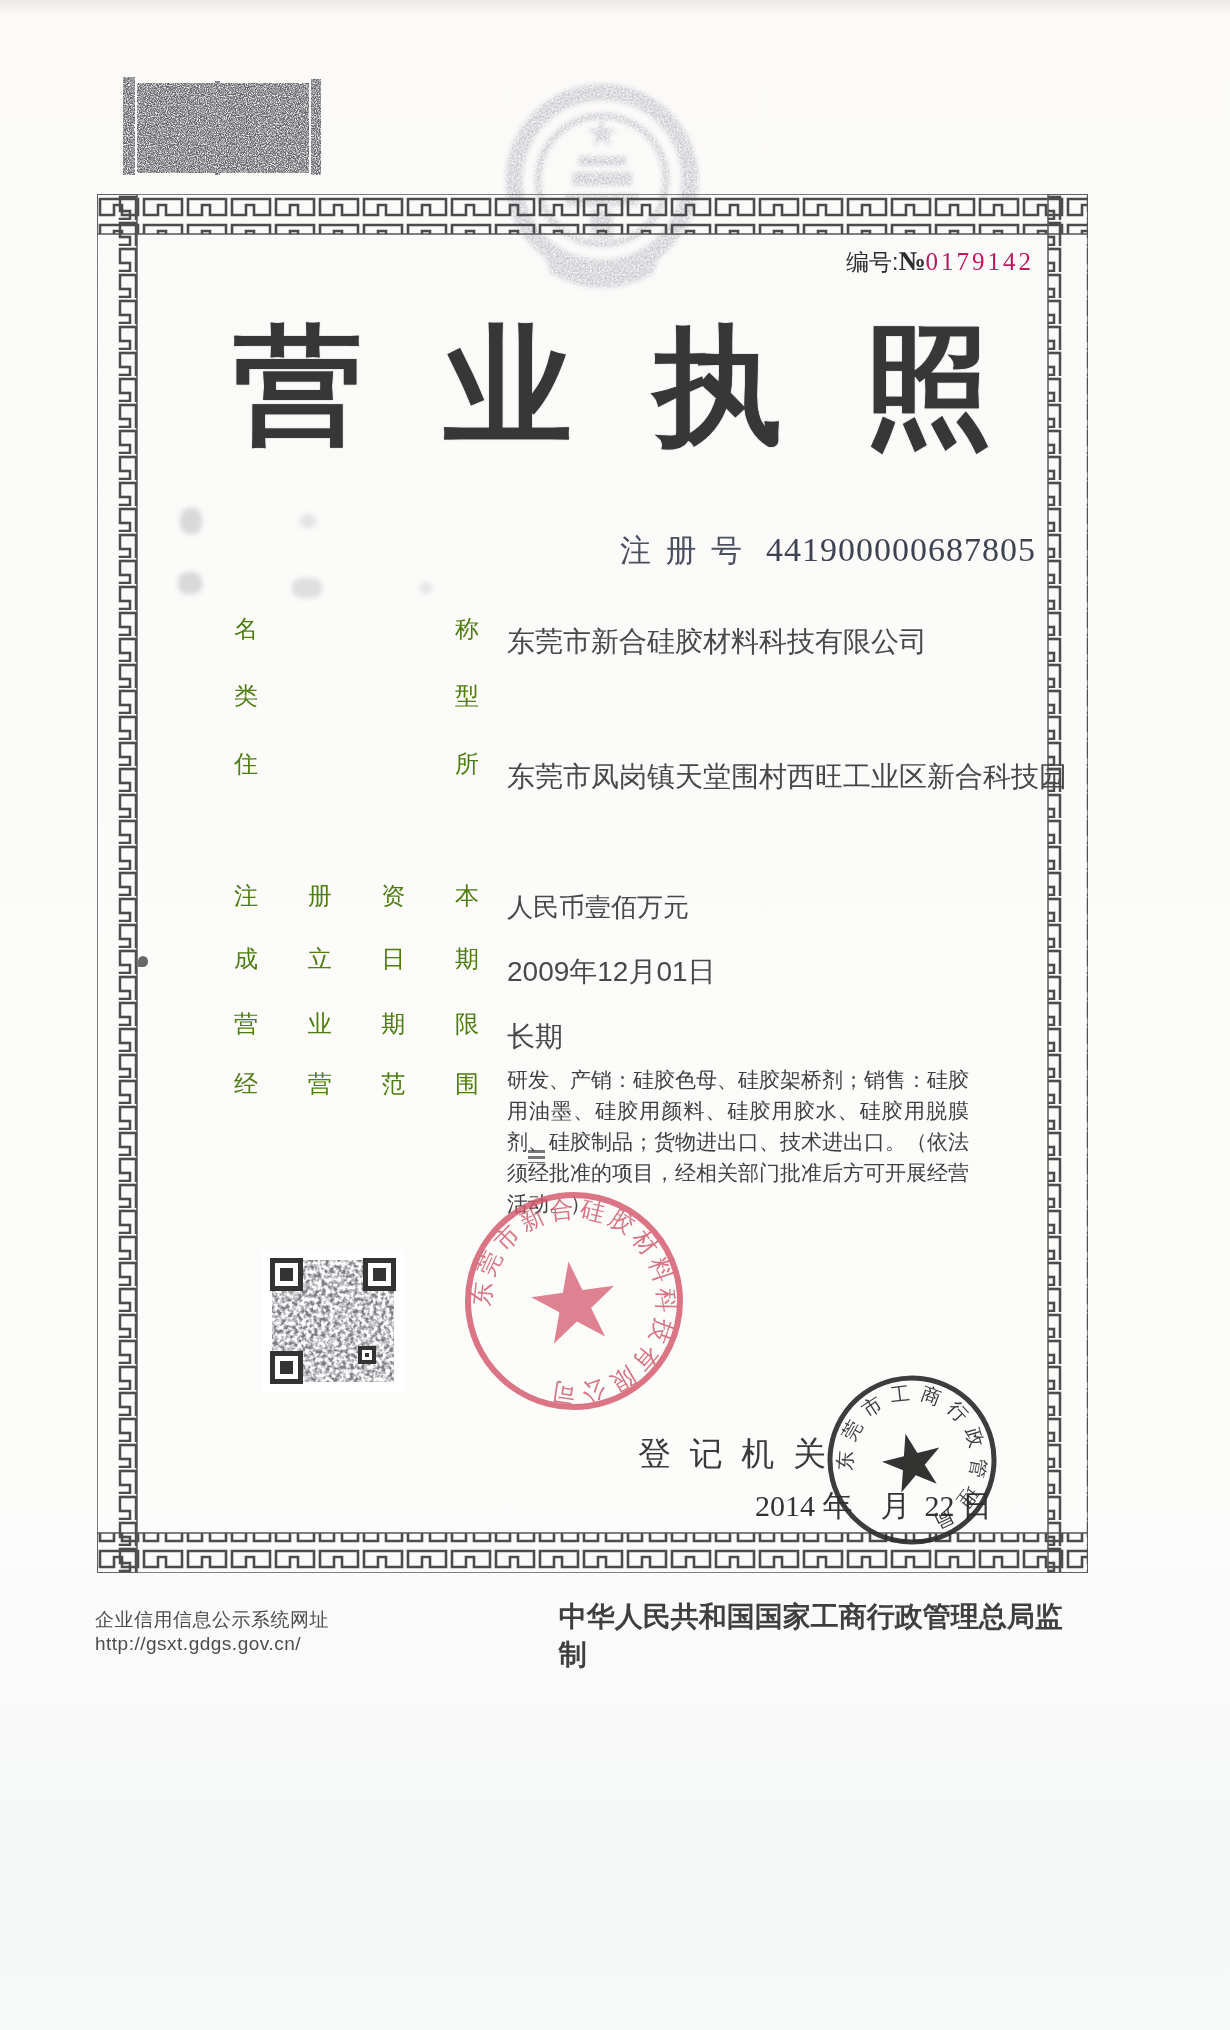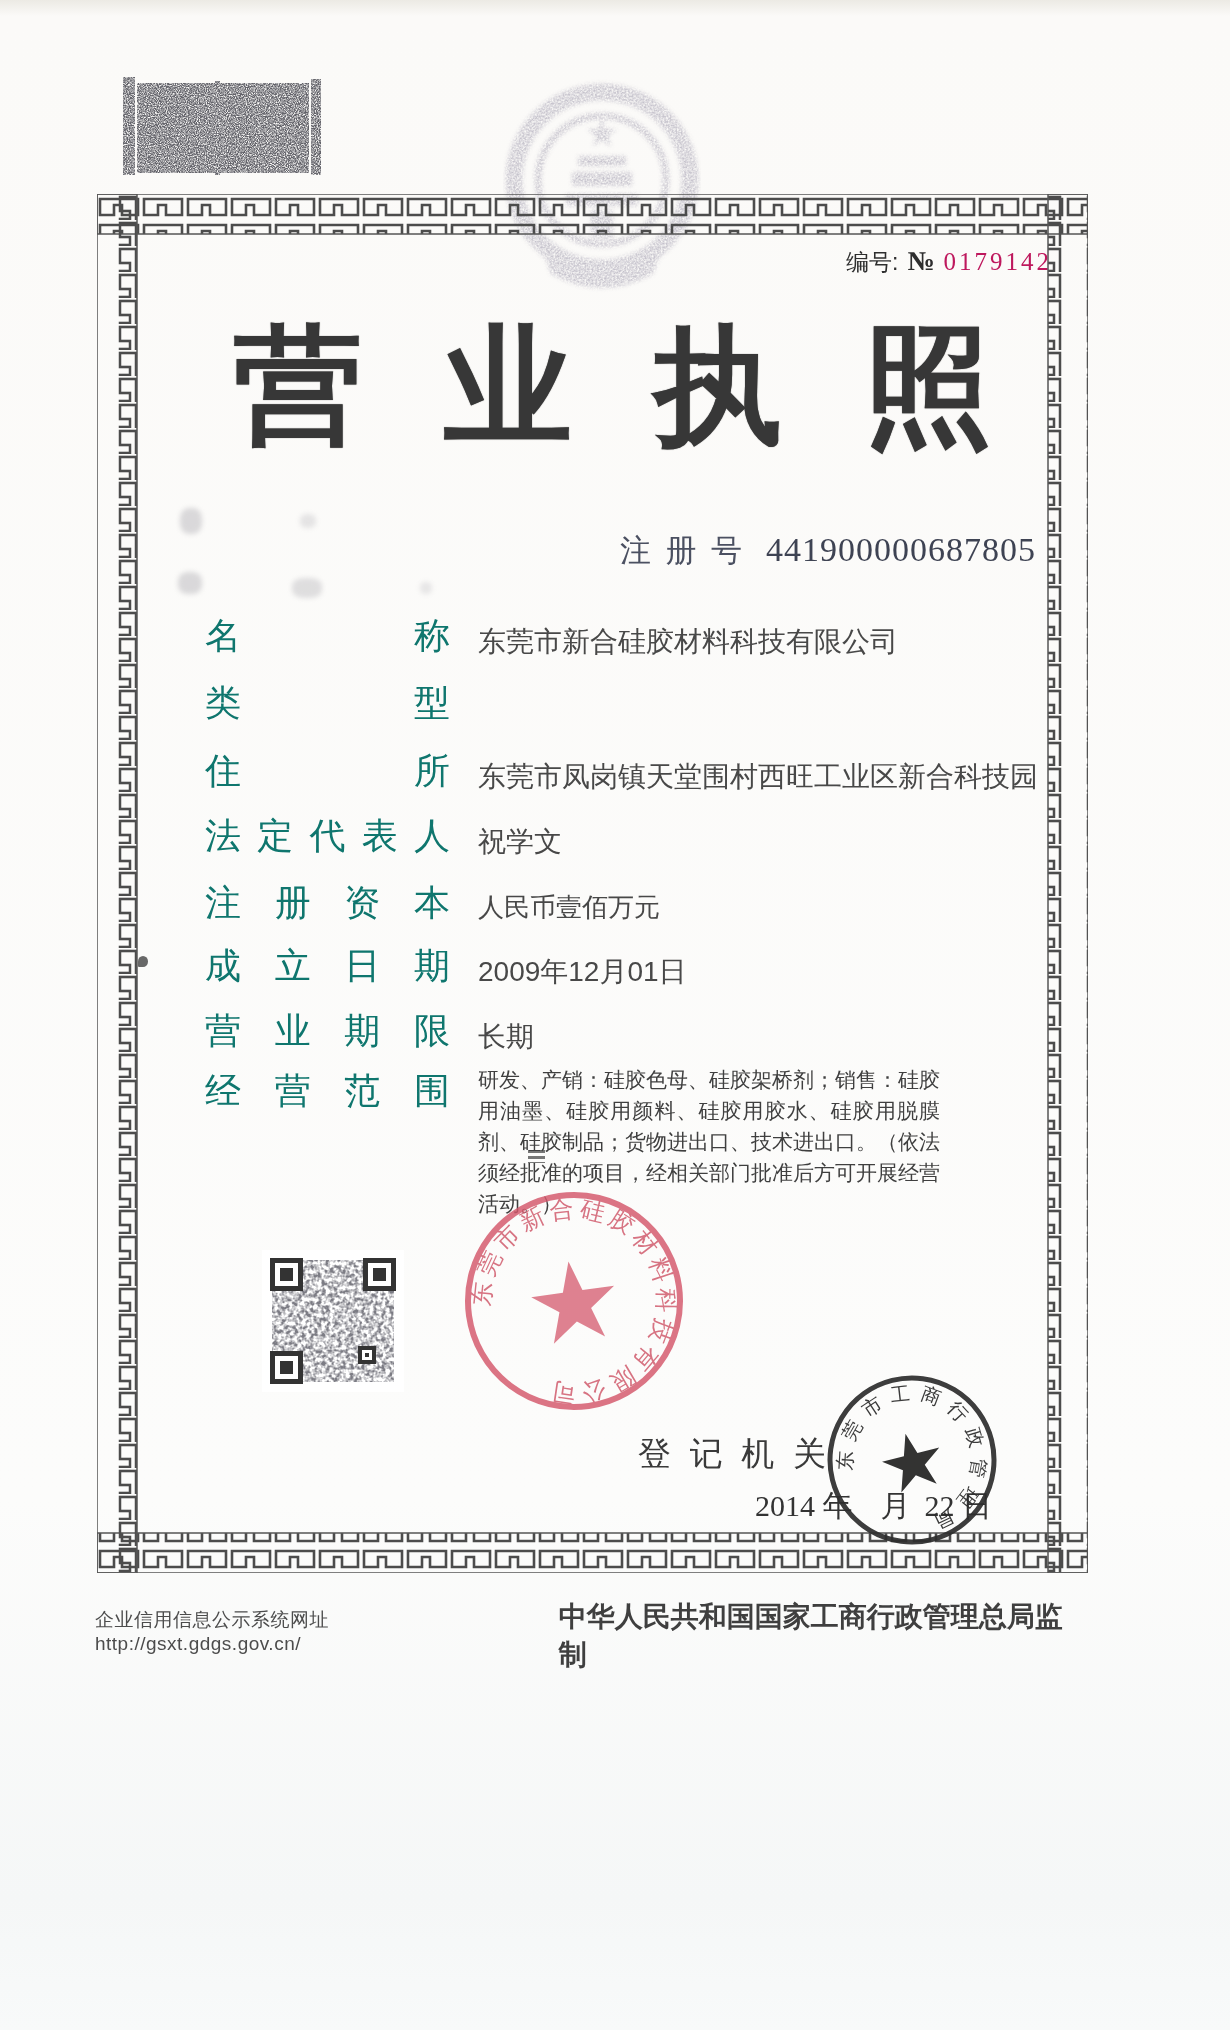--- a/index.html
+++ b/index.html
@@ -14,34 +14,34 @@
   .frame{left:97px;top:194px;}
 
   
   .title{left:92px;top:316px;width:1000px;padding-left:42px;box-sizing:border-box;
     display:flex;justify-content:center;gap:82px;
     font-size:128px;font-weight:900;color:#3a3a3a;line-height:1.1;
     text-shadow:0 0 1px #555;}
   .title span{filter:contrast(1.05);}
 
   
-  .serial{left:846px;top:246px;display:flex;align-items:baseline;gap:9px;font-size:23px;color:#2e2e2e;}
+  .serial{left:846px;top:246px;display:flex;align-items:baseline;font-size:23px;color:#2e2e2e;}
   .serial .sym{font-family:"Liberation Serif",serif;font-weight:700;font-size:27px;}
   .serial .num{font-family:"Liberation Serif",serif;font-size:25px;letter-spacing:3px;color:#be185d;}
 
   
   .regline{left:620px;top:530px;display:flex;align-items:baseline;}
   .regline .lbl{width:122px;font-size:31px;color:#4b5061;text-align:justify;text-align-last:justify;}
   .regline .num{margin-left:24px;font-family:"Liberation Serif",serif;font-size:34px;letter-spacing:1px;color:#3e4353;}
 
   
   .fields{left:205px;top:615px;width:890px;height:620px;}
   .frow{position:absolute;left:0;display:flex;align-items:flex-start;}
-  .flabel{width:245px;font-size:36px;font-weight:500;color:#0f766e;
-    text-align:justify;text-align-last:justify;line-height:1.15;flex:none;}
+  .flabel{width:245px;font-size:24px;font-weight:500;color:#4d7c0f;
+    text-align:justify;text-align-last:justify;line-height:1.15;flex:none;margin-left:29px;}
   .fvalue{margin-left:28px;padding-top:8px;font-size:28px;color:#484848;white-space:nowrap;}
   .fvalue.small{font-size:26px;}
   .fvalue.scope{white-space:normal;width:462px;font-size:21px;line-height:31px;
     font-weight:500;color:#3f3f3f;padding-top:4px;text-align:justify;}
   .r1{top:0;} .r2{top:67px;} .r3{top:135px;} .r4{top:200px;}
   .r5{top:267px;} .r6{top:330px;} .r7{top:395px;} .r8{top:445px;}
   .r8 .flabel{padding-top:10px;}
 
   
   .regorg{left:618px;top:1432px;width:188px;font-size:33px;font-weight:500;color:#3a3a3a;
@@ -164,24 +164,20 @@
     <div class="flabel">名称</div>
     <div class="fvalue">东莞市新合硅胶材料科技有限公司</div>
   </div>
   <div class="frow r2">
     <div class="flabel">类型</div>
   </div>
   <div class="frow r3">
     <div class="flabel">住所</div>
     <div class="fvalue">东莞市凤岗镇天堂围村西旺工业区新合科技园</div>
   </div>
-  <div class="frow r4">
-    <div class="flabel">法定代表人</div>
-    <div class="fvalue">祝学文</div>
-  </div>
   <div class="frow r5">
     <div class="flabel">注册资本</div>
     <div class="fvalue small">人民币壹佰万元</div>
   </div>
   <div class="frow r6">
     <div class="flabel">成立日期</div>
     <div class="fvalue">2009年12月01日</div>
   </div>
   <div class="frow r7">
     <div class="flabel">营业期限</div>

